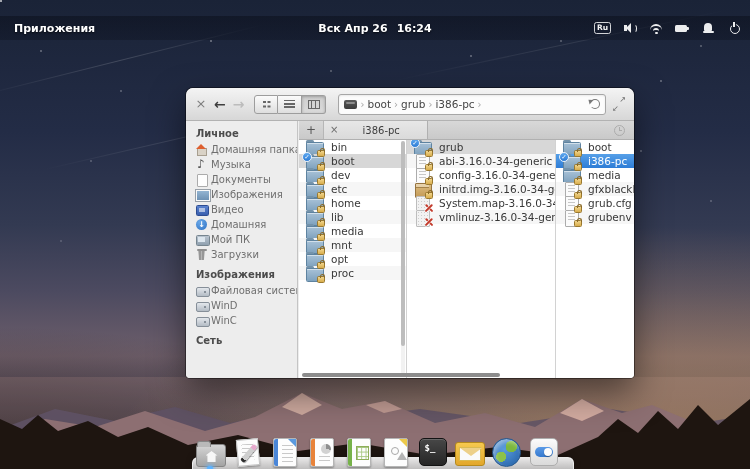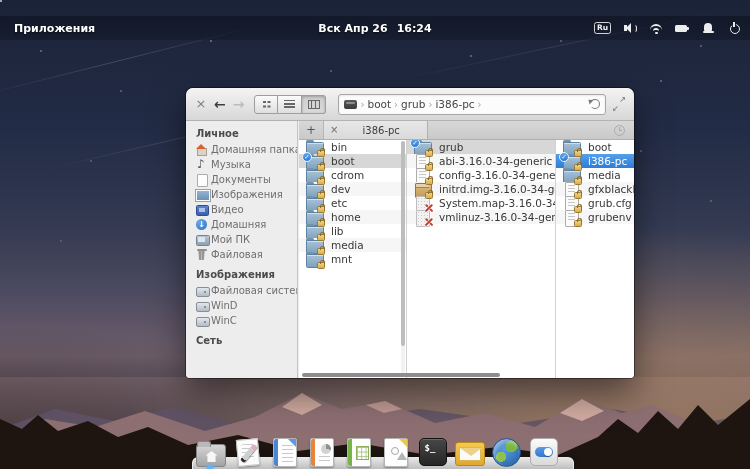--- a/index.html
+++ b/index.html
@@ -367,21 +367,21 @@
       <div class="sitem">
           <span class="sic sic-dl"></span>
           <span class="slabel">Домашняя</span>
         </div>
       <div class="sitem">
           <span class="sic sic-pc"></span>
           <span class="slabel">Мой ПК</span>
         </div>
       <div class="sitem">
           <span class="sic sic-trash"></span>
-          <span class="slabel">Файловая</span>
+          <span class="slabel">Загрузки</span>
         </div>
       <div class="shead">Изображения</div>
       <div class="sitem">
           <span class="sic sic-drive"></span>
           <span class="slabel">Файловая система</span>
         </div>
       <div class="sitem">
           <span class="sic sic-drive"></span>
           <span class="slabel">WinD</span>
         </div>
@@ -413,26 +413,20 @@
               <span class="fi fi-folder">
                 <span class="chk"></span>
                 <span class="em-lock"></span>
               </span>
               <span class="ftext">boot</span>
             </div>
           <div class="frow">
               <span class="fi fi-folder">
                 <span class="em-lock"></span>
               </span>
-              <span class="ftext">cdrom</span>
-            </div>
-          <div class="frow">
-              <span class="fi fi-folder">
-                <span class="em-lock"></span>
-              </span>
               <span class="ftext">dev</span>
             </div>
           <div class="frow">
               <span class="fi fi-folder">
                 <span class="em-lock"></span>
               </span>
               <span class="ftext">etc</span>
             </div>
           <div class="frow">
               <span class="fi fi-folder">
@@ -450,20 +444,32 @@
               <span class="fi fi-folder">
                 <span class="em-lock"></span>
               </span>
               <span class="ftext">media</span>
             </div>
           <div class="frow">
               <span class="fi fi-folder">
                 <span class="em-lock"></span>
               </span>
               <span class="ftext">mnt</span>
+            </div>
+          <div class="frow">
+              <span class="fi fi-folder">
+                <span class="em-lock"></span>
+              </span>
+              <span class="ftext">opt</span>
+            </div>
+          <div class="frow">
+              <span class="fi fi-folder">
+                <span class="em-lock"></span>
+              </span>
+              <span class="ftext">proc</span>
             </div>
           <div class="vscroll"></div>
         </div>
         <div class="col c2">
           <div class="frow sel-i">
               <span class="fi fi-folder">
                 <span class="chk"></span>
                 <span class="em-lock"></span>
               </span>
               <span class="ftext">grub</span>

